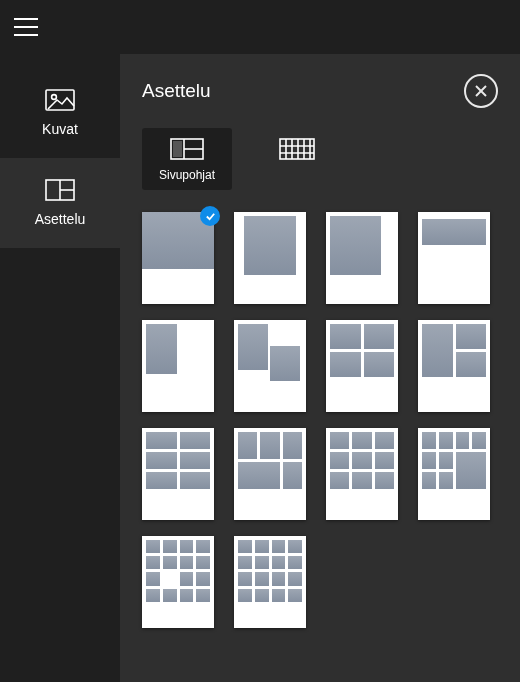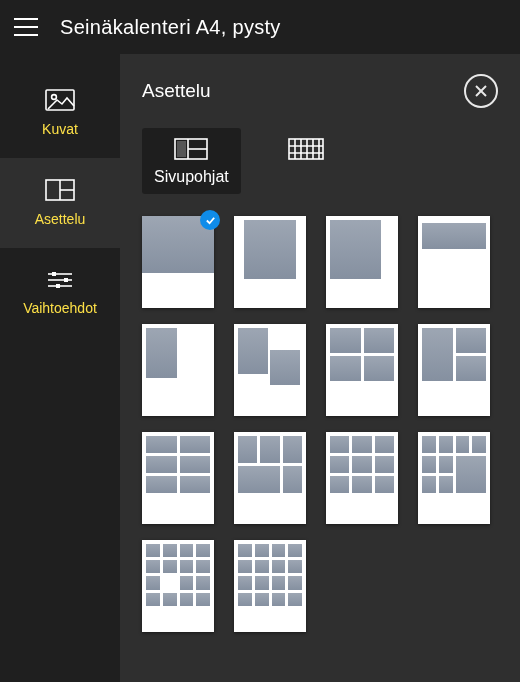--- a/index.html
+++ b/index.html
@@ -30,21 +30,21 @@
     width: 120px;
     background: #1f1f1f;
     display:flex; flex-direction:column;
     padding-top: 14px;
   }
   .side-item {
     display:flex; flex-direction:column; align-items:center; justify-content:center;
     height: 90px;
     gap: 10px;
     cursor:pointer;
-    color:#fde047;
+    color:#ffffff;
   }
   .side-item.active { background:#2f2f2f; }
   .side-label {
     font-size: 14px;
     font-weight: 400;
   }
   .icon { stroke:#fff; fill:none; stroke-width:1.6; }
   .panel {
     flex:1;
     background:#2f2f2f;
@@ -65,21 +65,21 @@
   .close-btn svg { width:14px; height:14px; }
   .tabs { display:flex; gap:20px; margin-bottom:22px; }
   .tab {
     display:flex; flex-direction:column; align-items:center; gap:8px;
     padding: 10px 12px 8px 12px;
     border-radius:3px;
     cursor:pointer;
     min-width:90px;
   }
   .tab.active { background:#1e1e1e; }
-  .tab-label { font-size:16px; }
+  .tab-label { font-size:12px; }
   .grid {
     display:grid;
     grid-template-columns: repeat(4, 1fr);
     gap: 16px 18px;
     max-width: 350px;
   }
   .tpl {
     width:72px; height:92px;
     background:#fff;
     position:relative;
@@ -107,21 +107,20 @@
 </style>
 </head>
 <body>
 
 <div class="header">
   <div class="hamburger">
     <span></span>
       <span></span>
       <span></span>
   </div>
-  <div class="title">Seinäkalenteri A4, pysty</div>
 </div>
 
 <div class="body">
   <div class="sidebar">
 
     <div class="side-item">
       <svg class="icon" width="30" height="22" viewBox="0 0 30 22">
         <rect x="1" y="1" width="28" height="20" rx="1"></rect>
         <circle cx="9" cy="8" r="2.4"></circle>
         <path d="M3 20 L12 11 L17 15 L22 9 L29 17"></path>
@@ -132,31 +131,20 @@
     <div class="side-item active">
       <svg class="icon" width="30" height="22" viewBox="0 0 30 22">
         <rect x="1" y="1" width="28" height="20"></rect>
         <line x1="15" y1="1" x2="15" y2="21"></line>
         <line x1="15" y1="11" x2="29" y2="11"></line>
       </svg>
       <div class="side-label">Asettelu</div>
     </div>
 
 
-    <div class="side-item">
-      <svg class="icon" width="28" height="20" viewBox="0 0 28 20">
-        <line x1="2" y1="4" x2="26" y2="4"></line>
-        <line x1="2" y1="10" x2="26" y2="10"></line>
-        <line x1="2" y1="16" x2="26" y2="16"></line>
-        <rect x="6" y="2" width="4" height="4" fill="#fff" stroke="none"></rect>
-        <rect x="18" y="8" width="4" height="4" fill="#fff" stroke="none"></rect>
-        <rect x="10" y="14" width="4" height="4" fill="#fff" stroke="none"></rect>
-      </svg>
-      <div class="side-label">Vaihtoehdot</div>
-    </div>
 
   </div>
 
   <div class="panel">
     <div class="panel-head">
       <div class="panel-title">Asettelu</div>
       <div class="close-btn">
         <svg viewBox="0 0 14 14">
           <line x1="2" y1="2" x2="12" y2="12" stroke="#e8e8e8" stroke-width="2"></line>
           <line x1="12" y1="2" x2="2" y2="12" stroke="#e8e8e8" stroke-width="2"></line>

